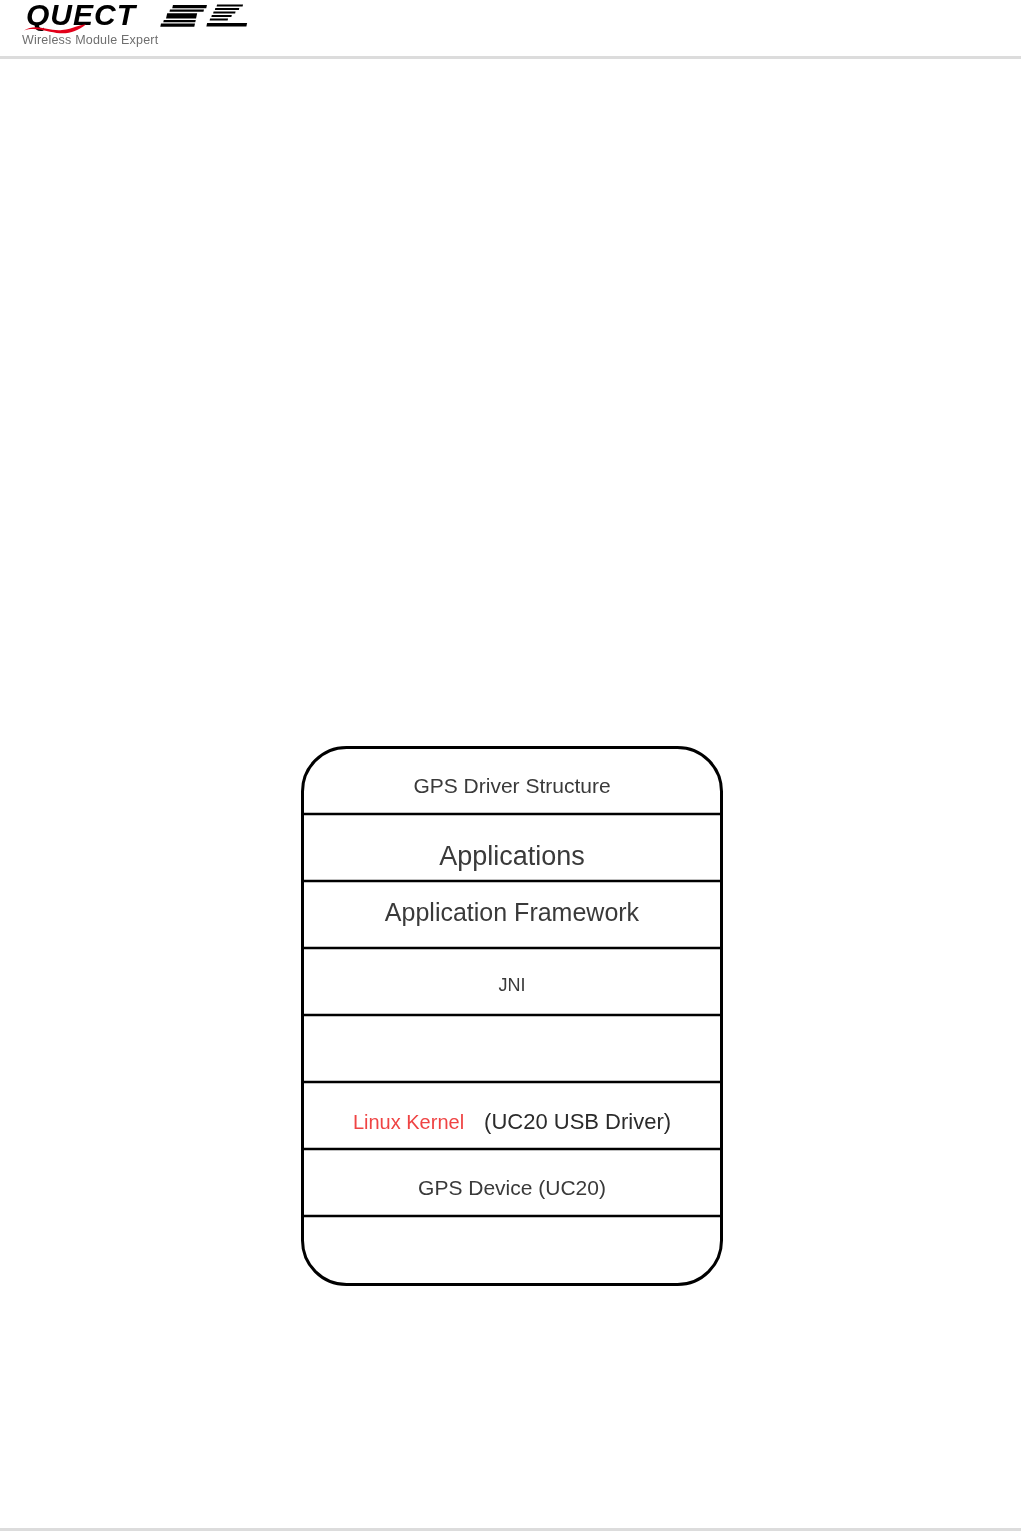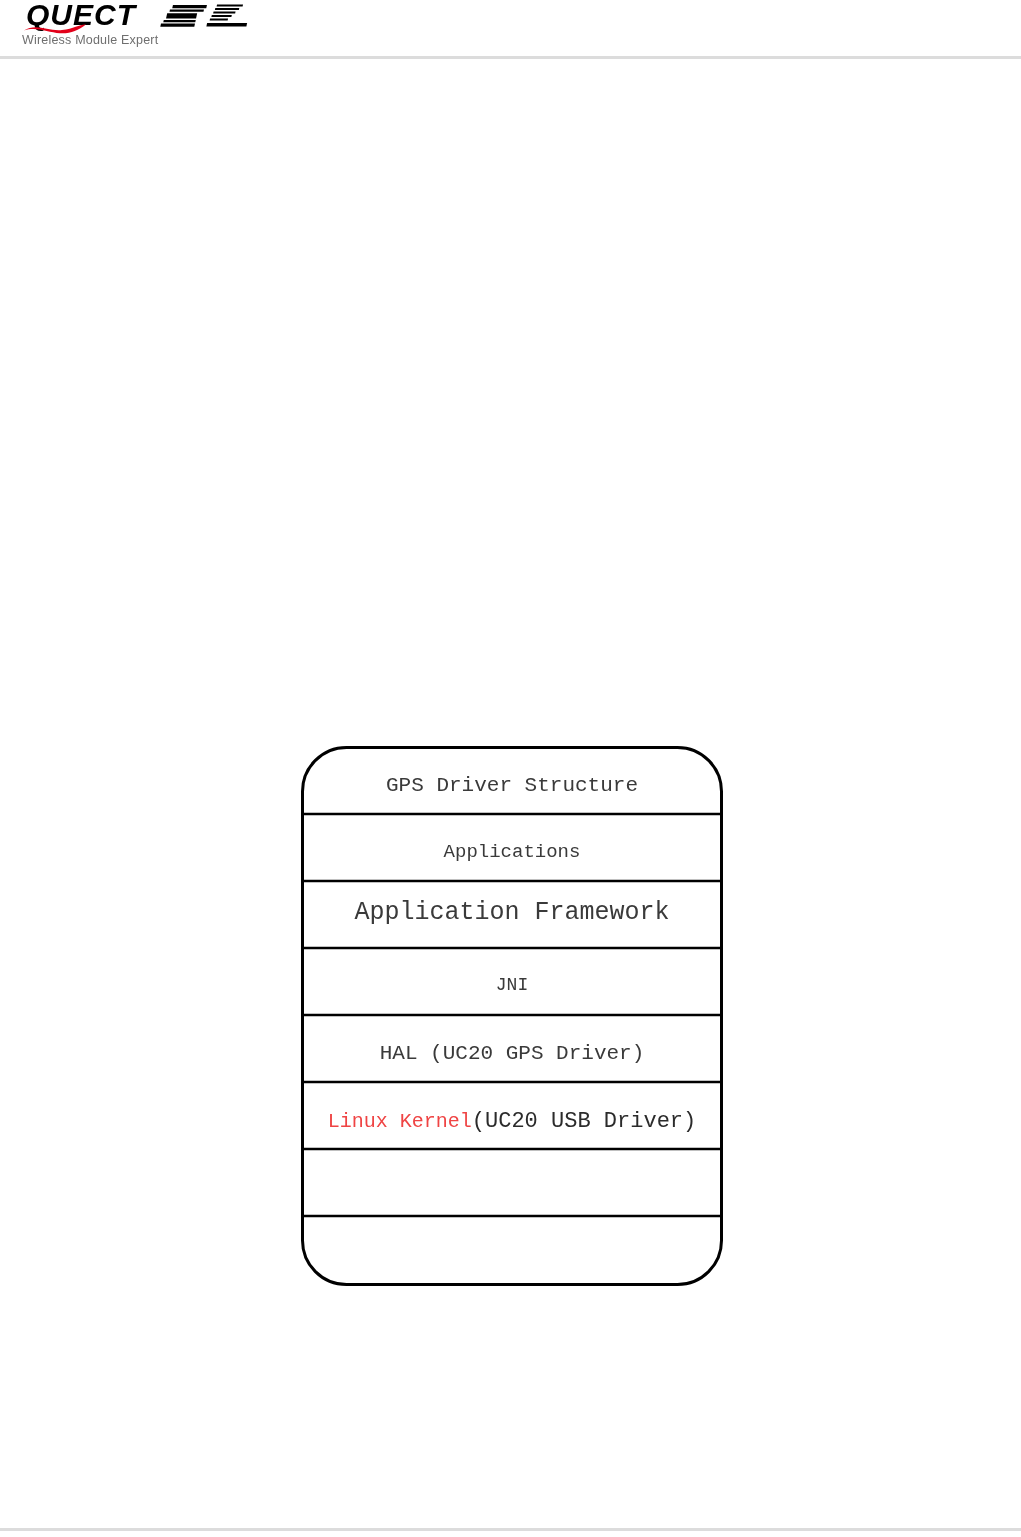--- a/index.html
+++ b/index.html
@@ -89,33 +89,33 @@
     top: 0;
     width: 424px;
     height: 542px;
   }
   .layer-label {
     position: absolute;
     left: 0;
     width: 424px;
     text-align: center;
     color: #3a3a3a;
-    font-family: Liberation Mono, monospace;
+    font-family: Liberation Sans, sans-serif;
     white-space: nowrap;
   }
   .lbl-title   { top: 29px;  font-size: 21px; }
-  .lbl-apps    { top: 96px;  font-size: 19px; }
+  .lbl-apps    { top: 96px;  font-size: 27px; }
   .lbl-fw      { top: 153px; font-size: 25px; }
   .lbl-jni     { top: 230px; font-size: 18px; }
   .lbl-hal     { top: 297px; font-size: 21px; }
   .lbl-kernel  { top: 364px; font-size: 20px; }
   .lbl-dev     { top: 431px; font-size: 21px; }
 
   .kernel-soft { color: #ef4444; }
-  .kernel-bold { color: #2b2b2b; font-size: 22px; }
+  .kernel-bold { color: #2b2b2b; font-size: 22px; padding-left: 20px; }
 </style>
 </head>
 <body>
 
 <div class="page-header">
 
   <div class="logo-block">
 
     <svg class="logo-wordmark" viewBox="0 0 268 34">
       <g fill="#000000" font-family="Liberation Sans, sans-serif" font-size="30" font-weight="bold" font-style="italic" letter-spacing="1">
@@ -166,20 +166,20 @@
 
   <div class="layer-labels">
     <div class="layer-label lbl-title">GPS Driver Structure</div>
 
     <div class="layer-label lbl-apps">Applications</div>
 
     <div class="layer-label lbl-fw">Application Framework</div>
 
     <div class="layer-label lbl-jni">JNI</div>
 
-    <div class="layer-label lbl-hal">HAL (UC20 GPS Driver)</div>
 
     <div class="layer-label lbl-kernel"><span class="kernel-soft">Linux Kernel</span><span class="kernel-bold">(UC20 USB  Driver)</span></div>
 
+    <div class="layer-label lbl-dev">GPS Device (UC20)</div>
   </div>
 </div>
 
 <div class="footer-rule"></div>
 
 </body></html>

